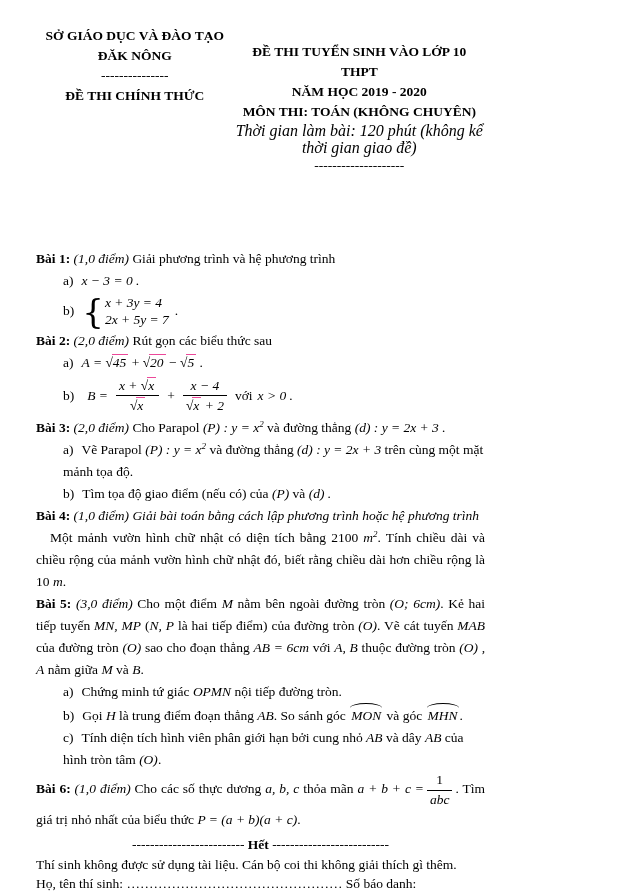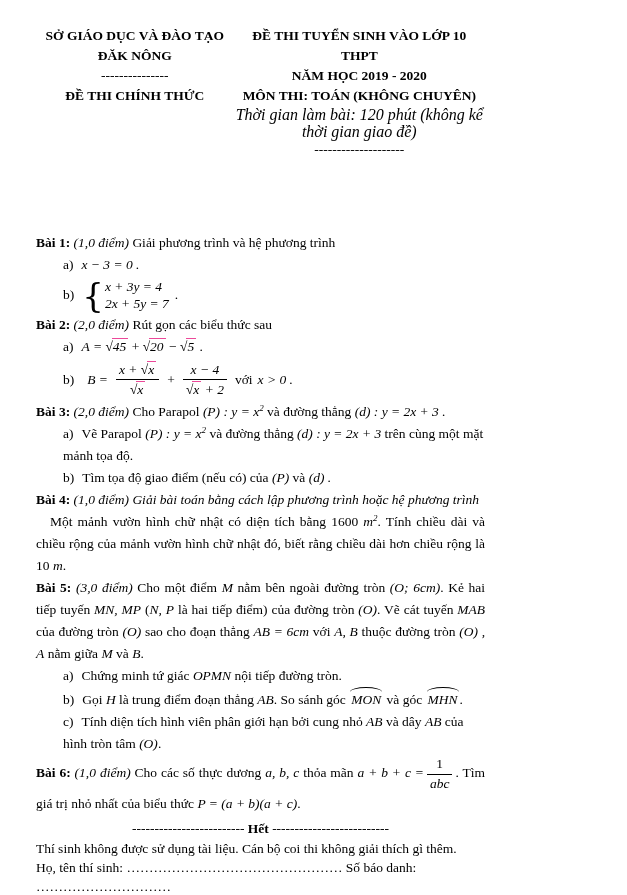--- a/index.html
+++ b/index.html
@@ -8,21 +8,21 @@
     font-family:"Liberation Serif","DejaVu Serif",serif;
     font-size:13.5px;position:relative;overflow:hidden;box-sizing:border-box;
     padding:26px 36px 0 36px;
   }
   .b{font-weight:bold;}
   .i{font-style:italic;}
   .math{font-style:italic;}
   
   .header{display:flex;line-height:20px;}
   .h-left{width:44%;text-align:center;}
-  .h-right{width:56%;text-align:center;}
+  .h-right{width:56%;text-align:center;margin-top:16px;}
   .dur{font-size:16px;line-height:17px;}
   
   .content{margin-top:72px;}
   p.prob{margin:0;line-height:22px;}
   .sub{padding-left:27px;}
   .itm{margin-right:8px;}
   
   .sysline{display:flex;align-items:center;line-height:18px;margin:2px 0;}
   .system{display:inline-flex;align-items:center;}
   .brace{font-size:34px;font-weight:400;line-height:0.85;margin-right:1px;font-family:"DejaVu Serif",serif;}
@@ -128,21 +128,21 @@
       <span class="math">(d) : y = 2x + 3</span>
       <span>trên cùng một mặt mảnh tọa độ.</span></p>
     <p class="prob sub"><span class="itm">b)</span><span>Tìm tọa độ giao điểm (nếu có) của</span>
       <span class="math">(P)</span>
       <span>và</span>
       <span class="math">(d) .</span></p>
 
     <p class="prob"><span class="b">Bài 4:</span>
       <span class="i">(1,0 điểm)</span>
       <span class="i">Giải bài toán bằng cách lập phương trình hoặc hệ phương trình</span></p>
-    <p class="para indent"><span>Một mảnh vườn hình chữ nhật có diện tích bằng 1600</span>
+    <p class="para indent"><span>Một mảnh vườn hình chữ nhật có diện tích bằng 2100</span>
       <span class="math">m</span><sup>2</sup><span>. Tính chiều dài và chiều rộng của mảnh vườn hình chữ nhật đó, biết rằng chiều dài hơn chiều rộng là 10</span>
       <span class="math">m</span><span>.</span></p>
 
     <p class="para"><span class="b">Bài 5:</span>
       <span class="i">(3,0 điểm)</span>
       <span>Cho một điểm</span>
       <span class="math">M</span>
       <span>nằm bên ngoài đường tròn</span>
       <span class="math">(O; 6cm)</span><span>. Kẻ hai tiếp tuyến</span>
       <span class="math">MN, MP</span>

